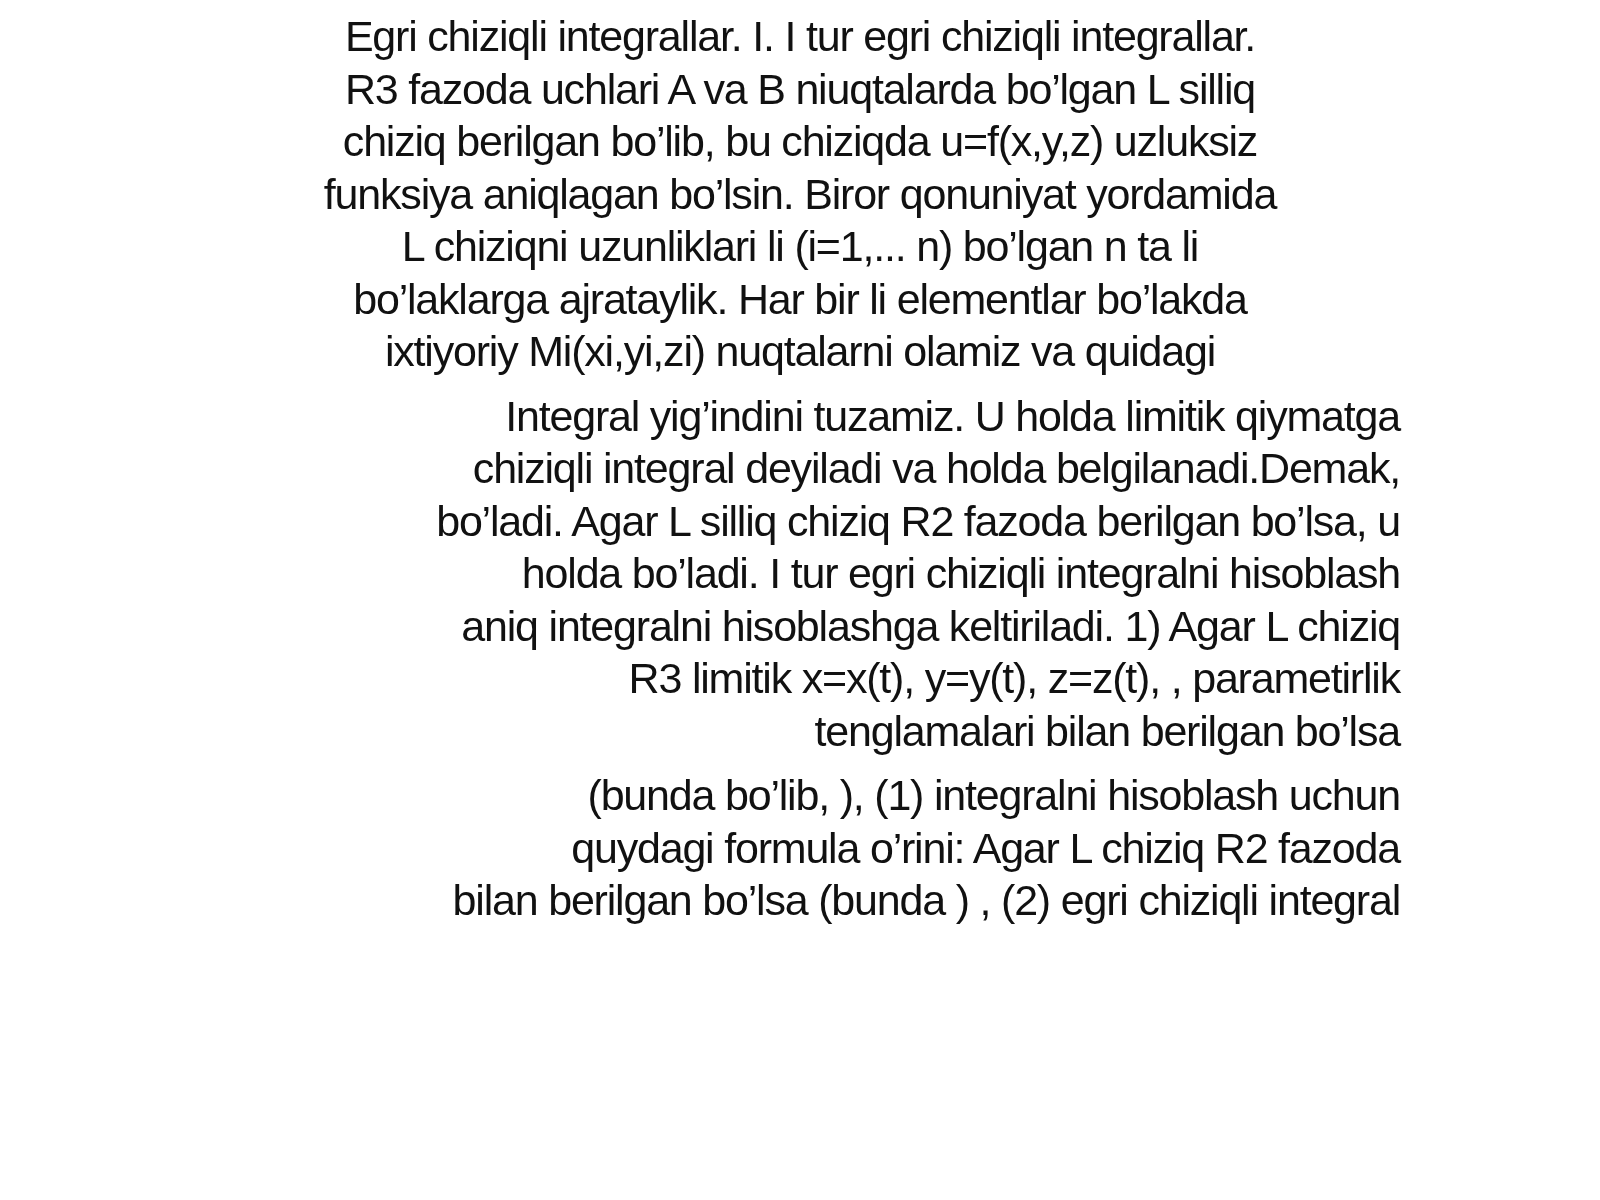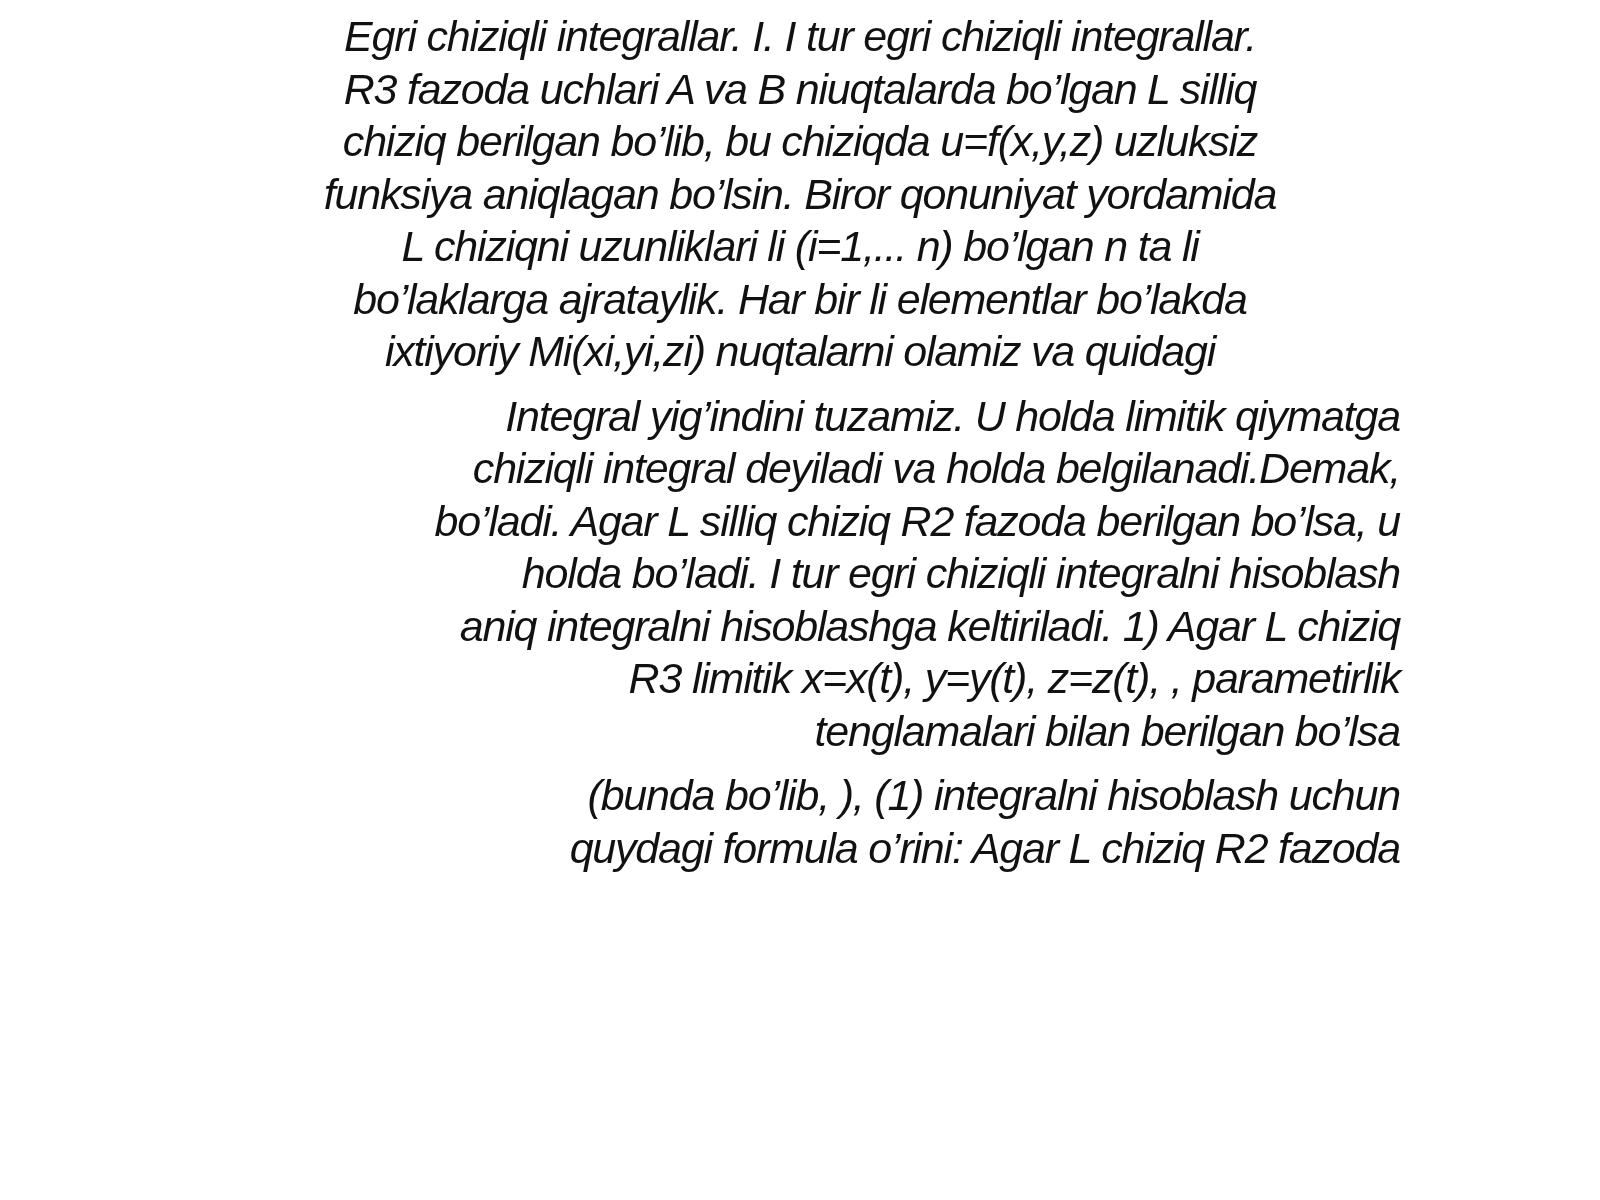--- a/index.html
+++ b/index.html
@@ -13,21 +13,20 @@
       overflow: hidden;
       position: relative;
     }
     .slide {
       position: absolute;
       left: 0;
       top: 0;
       width: 1600px;
       height: 1183px;
       background: #ffffff;
-      font-style: italic;
     }
     .content {
       position: absolute;
       left: 200px;
       width: 1200px;
       top: 10px;
       text-align: center;
       color: #111111;
       font-family: "Liberation Sans", "DejaVu Sans", sans-serif;
       font-size: 43px;
@@ -70,16 +69,17 @@
       <span class="line">bo’ladi. Agar L silliq chiziq R2 fazoda berilgan bo’lsa, u</span>
       <span class="line">holda bo’ladi. I tur egri chiziqli integralni hisoblash</span>
       <span class="line">aniq integralni hisoblashga keltiriladi. 1) Agar L chiziq</span>
       <span class="line">R3 limitik x=x(t), y=y(t), z=z(t), , parametirlik</span>
       <span class="line">tenglamalari bilan berilgan bo’lsa</span>
     </p>
 
     <p class="para">
       <span class="line">(bunda bo’lib, ), (1) integralni hisoblash uchun</span>
       <span class="line">quydagi formula o’rini: Agar L chiziq R2 fazoda</span>
+      <span class="line">bilan berilgan bo’lsa (bunda ) , (2) egri chiziqli integral</span>
     </p>
 
   </div>
 </div>
 
 </body></html>

